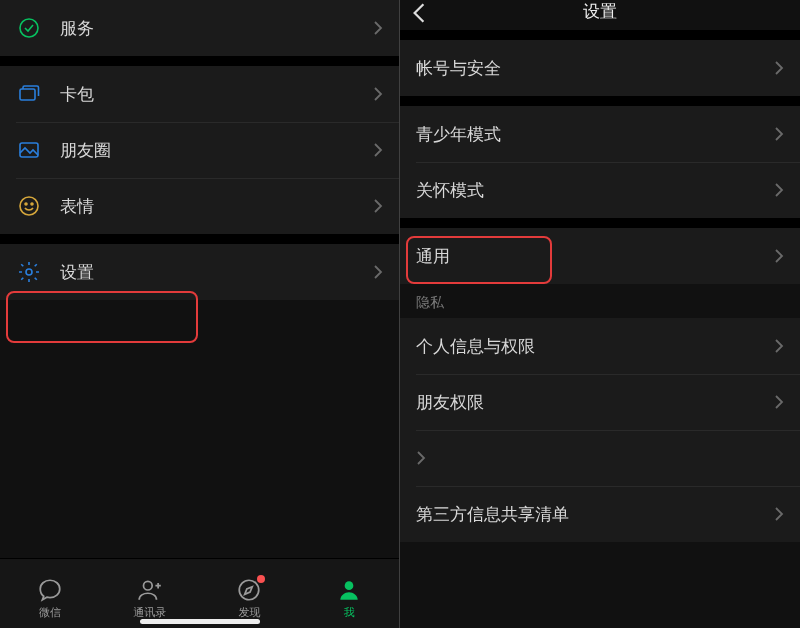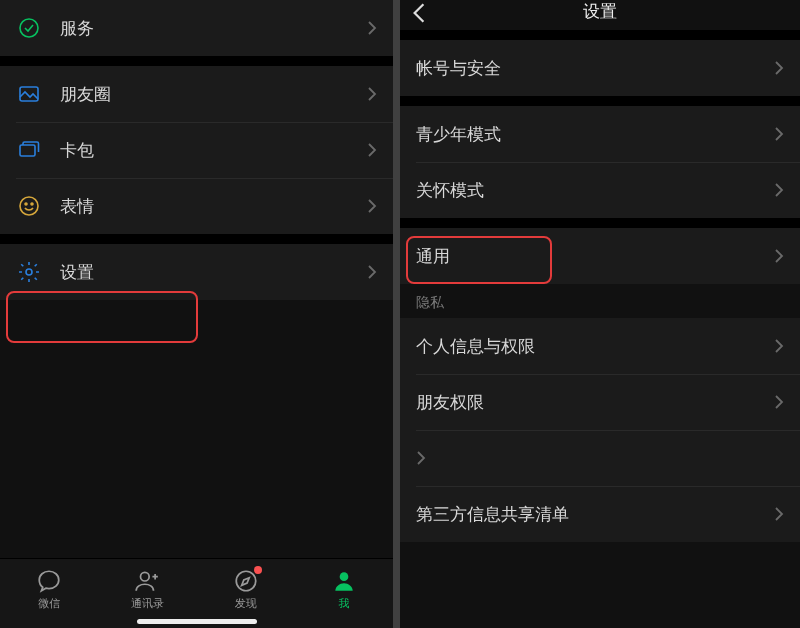--- a/index.html
+++ b/index.html
@@ -13,21 +13,21 @@
     display: flex;
   }
   .pane {
     width: 400px;
     height: 628px;
     background: #111;
     position: relative;
     display: flex;
     flex-direction: column;
   }
-  .pane-left { border-right: 7px solid #404040; }
+  .pane-left { border-right: 1px solid #404040; }
   .list { flex: 1; }
   .gap {
     height: 10px;
     background: #000;
   }
   .row {
     height: 56px;
     background: #1b1b1b;
     display: flex;
     align-items: center;
@@ -82,21 +82,21 @@
     left: 12px;
     top: 2px;
     color: #ddd;
   }
   .tabbar {
     height: 70px;
     background: #161616;
     border-top: 1px solid #000;
     display: flex;
     justify-content: space-around;
-    align-items: center;
+    align-items: flex-end;
     padding-bottom: 8px;
   }
   .tab {
     display: flex;
     flex-direction: column;
     align-items: center;
     gap: 2px;
     color: #9a9a9a;
     font-size: 11px;
     position: relative;
@@ -148,40 +148,40 @@
           </svg>
         </span>
     </div>
 
     <div class="gap"></div>
 
 
     <div class="row">
       <span class="icon">
         <svg width="24" height="24" viewBox="0 0 24 24" fill="none" stroke="#2a7fdd" stroke-width="1.6">
+            <rect x="3" y="7" width="15" height="11" rx="1.5"></rect>
+            <path d="M6 7V5.5A1.5 1.5 0 017.5 4H20a1.5 1.5 0 011.5 1.5V14"></path>
+          </svg>
+      </span>
+      <span class="label">卡包</span>
+      <span class="chev">
+          <svg width="10" height="16" viewBox="0 0 10 16" fill="none" stroke="#6a6a6a" stroke-width="1.8">
+            <path d="M2 2l6 6-6 6"></path>
+          </svg>
+        </span>
+    </div>
+
+    <div class="row">
+      <span class="icon">
+        <svg width="24" height="24" viewBox="0 0 24 24" fill="none" stroke="#2a7fdd" stroke-width="1.6">
             <rect x="3" y="5" width="18" height="14" rx="2"></rect>
             <path d="M3 15l5-5 5 5 3-3 5 5"></path>
           </svg>
       </span>
       <span class="label">朋友圈</span>
-      <span class="chev">
-          <svg width="10" height="16" viewBox="0 0 10 16" fill="none" stroke="#6a6a6a" stroke-width="1.8">
-            <path d="M2 2l6 6-6 6"></path>
-          </svg>
-        </span>
-    </div>
-
-    <div class="row">
-      <span class="icon">
-        <svg width="24" height="24" viewBox="0 0 24 24" fill="none" stroke="#2a7fdd" stroke-width="1.6">
-            <rect x="3" y="7" width="15" height="11" rx="1.5"></rect>
-            <path d="M6 7V5.5A1.5 1.5 0 017.5 4H20a1.5 1.5 0 011.5 1.5V14"></path>
-          </svg>
-      </span>
-      <span class="label">卡包</span>
       <span class="chev">
           <svg width="10" height="16" viewBox="0 0 10 16" fill="none" stroke="#6a6a6a" stroke-width="1.8">
             <path d="M2 2l6 6-6 6"></path>
           </svg>
         </span>
     </div>
 
     <div class="row">
       <span class="icon">
         <svg width="24" height="24" viewBox="0 0 24 24" fill="none" stroke="#d6a73b" stroke-width="1.6">

